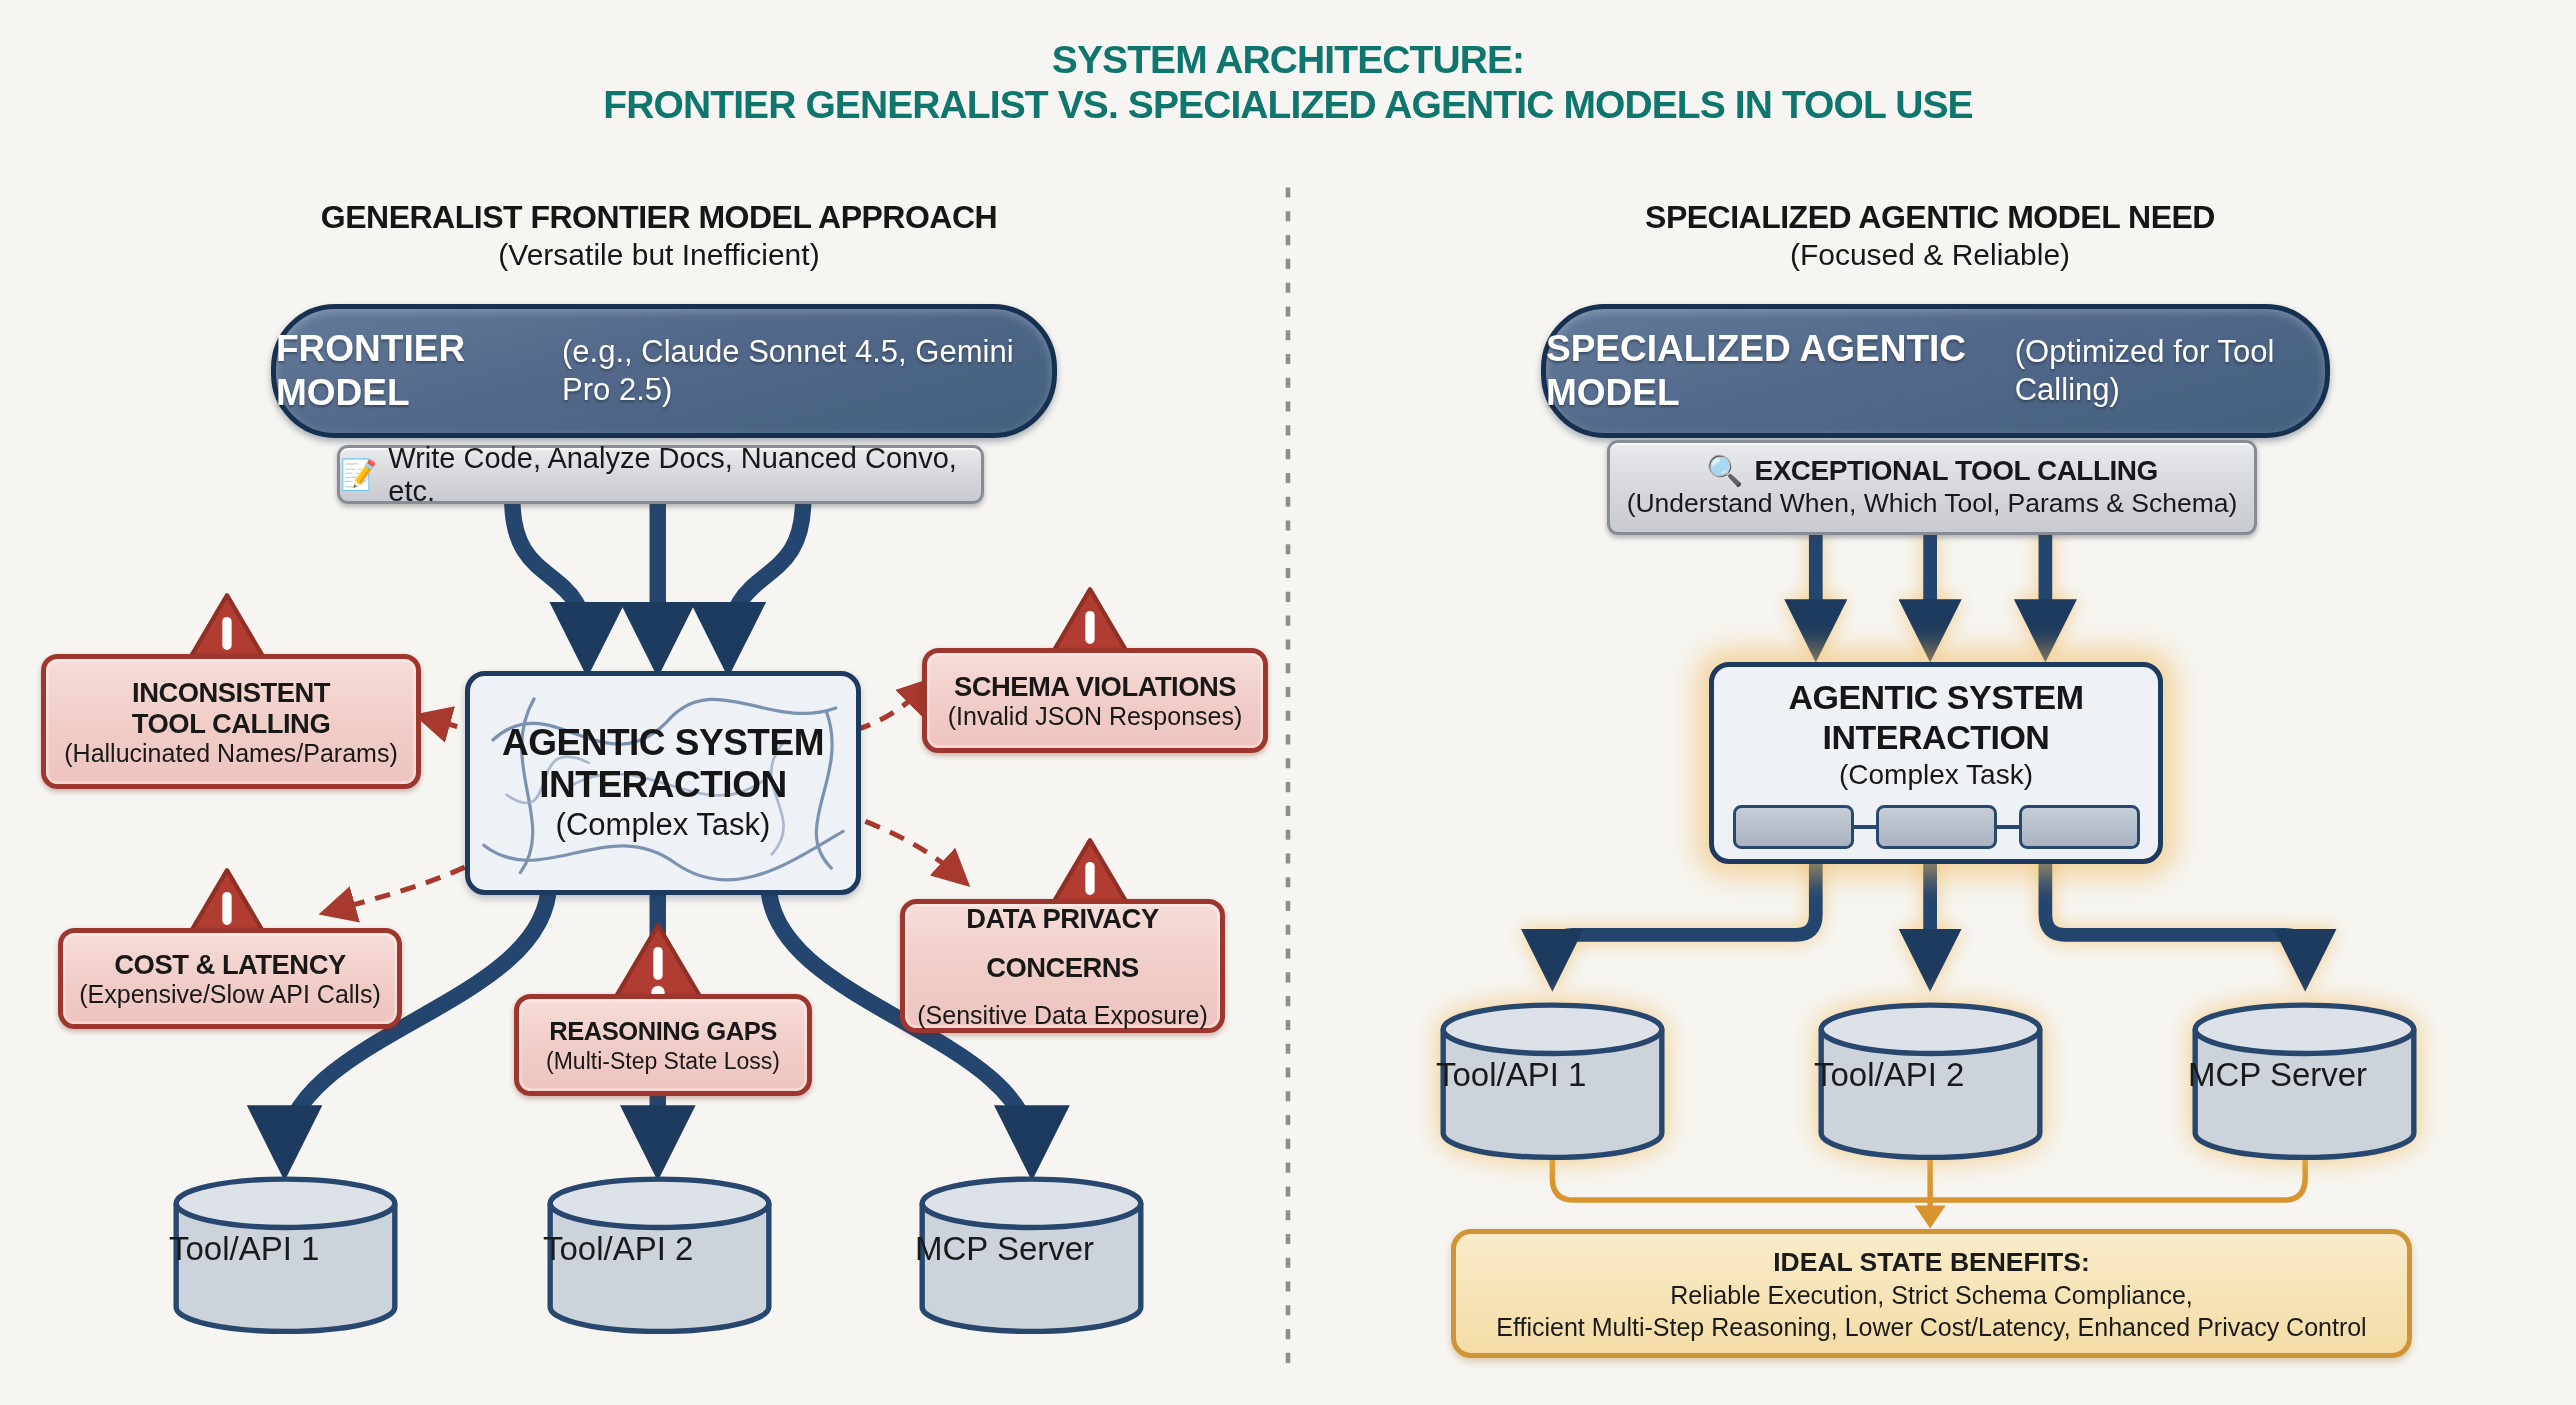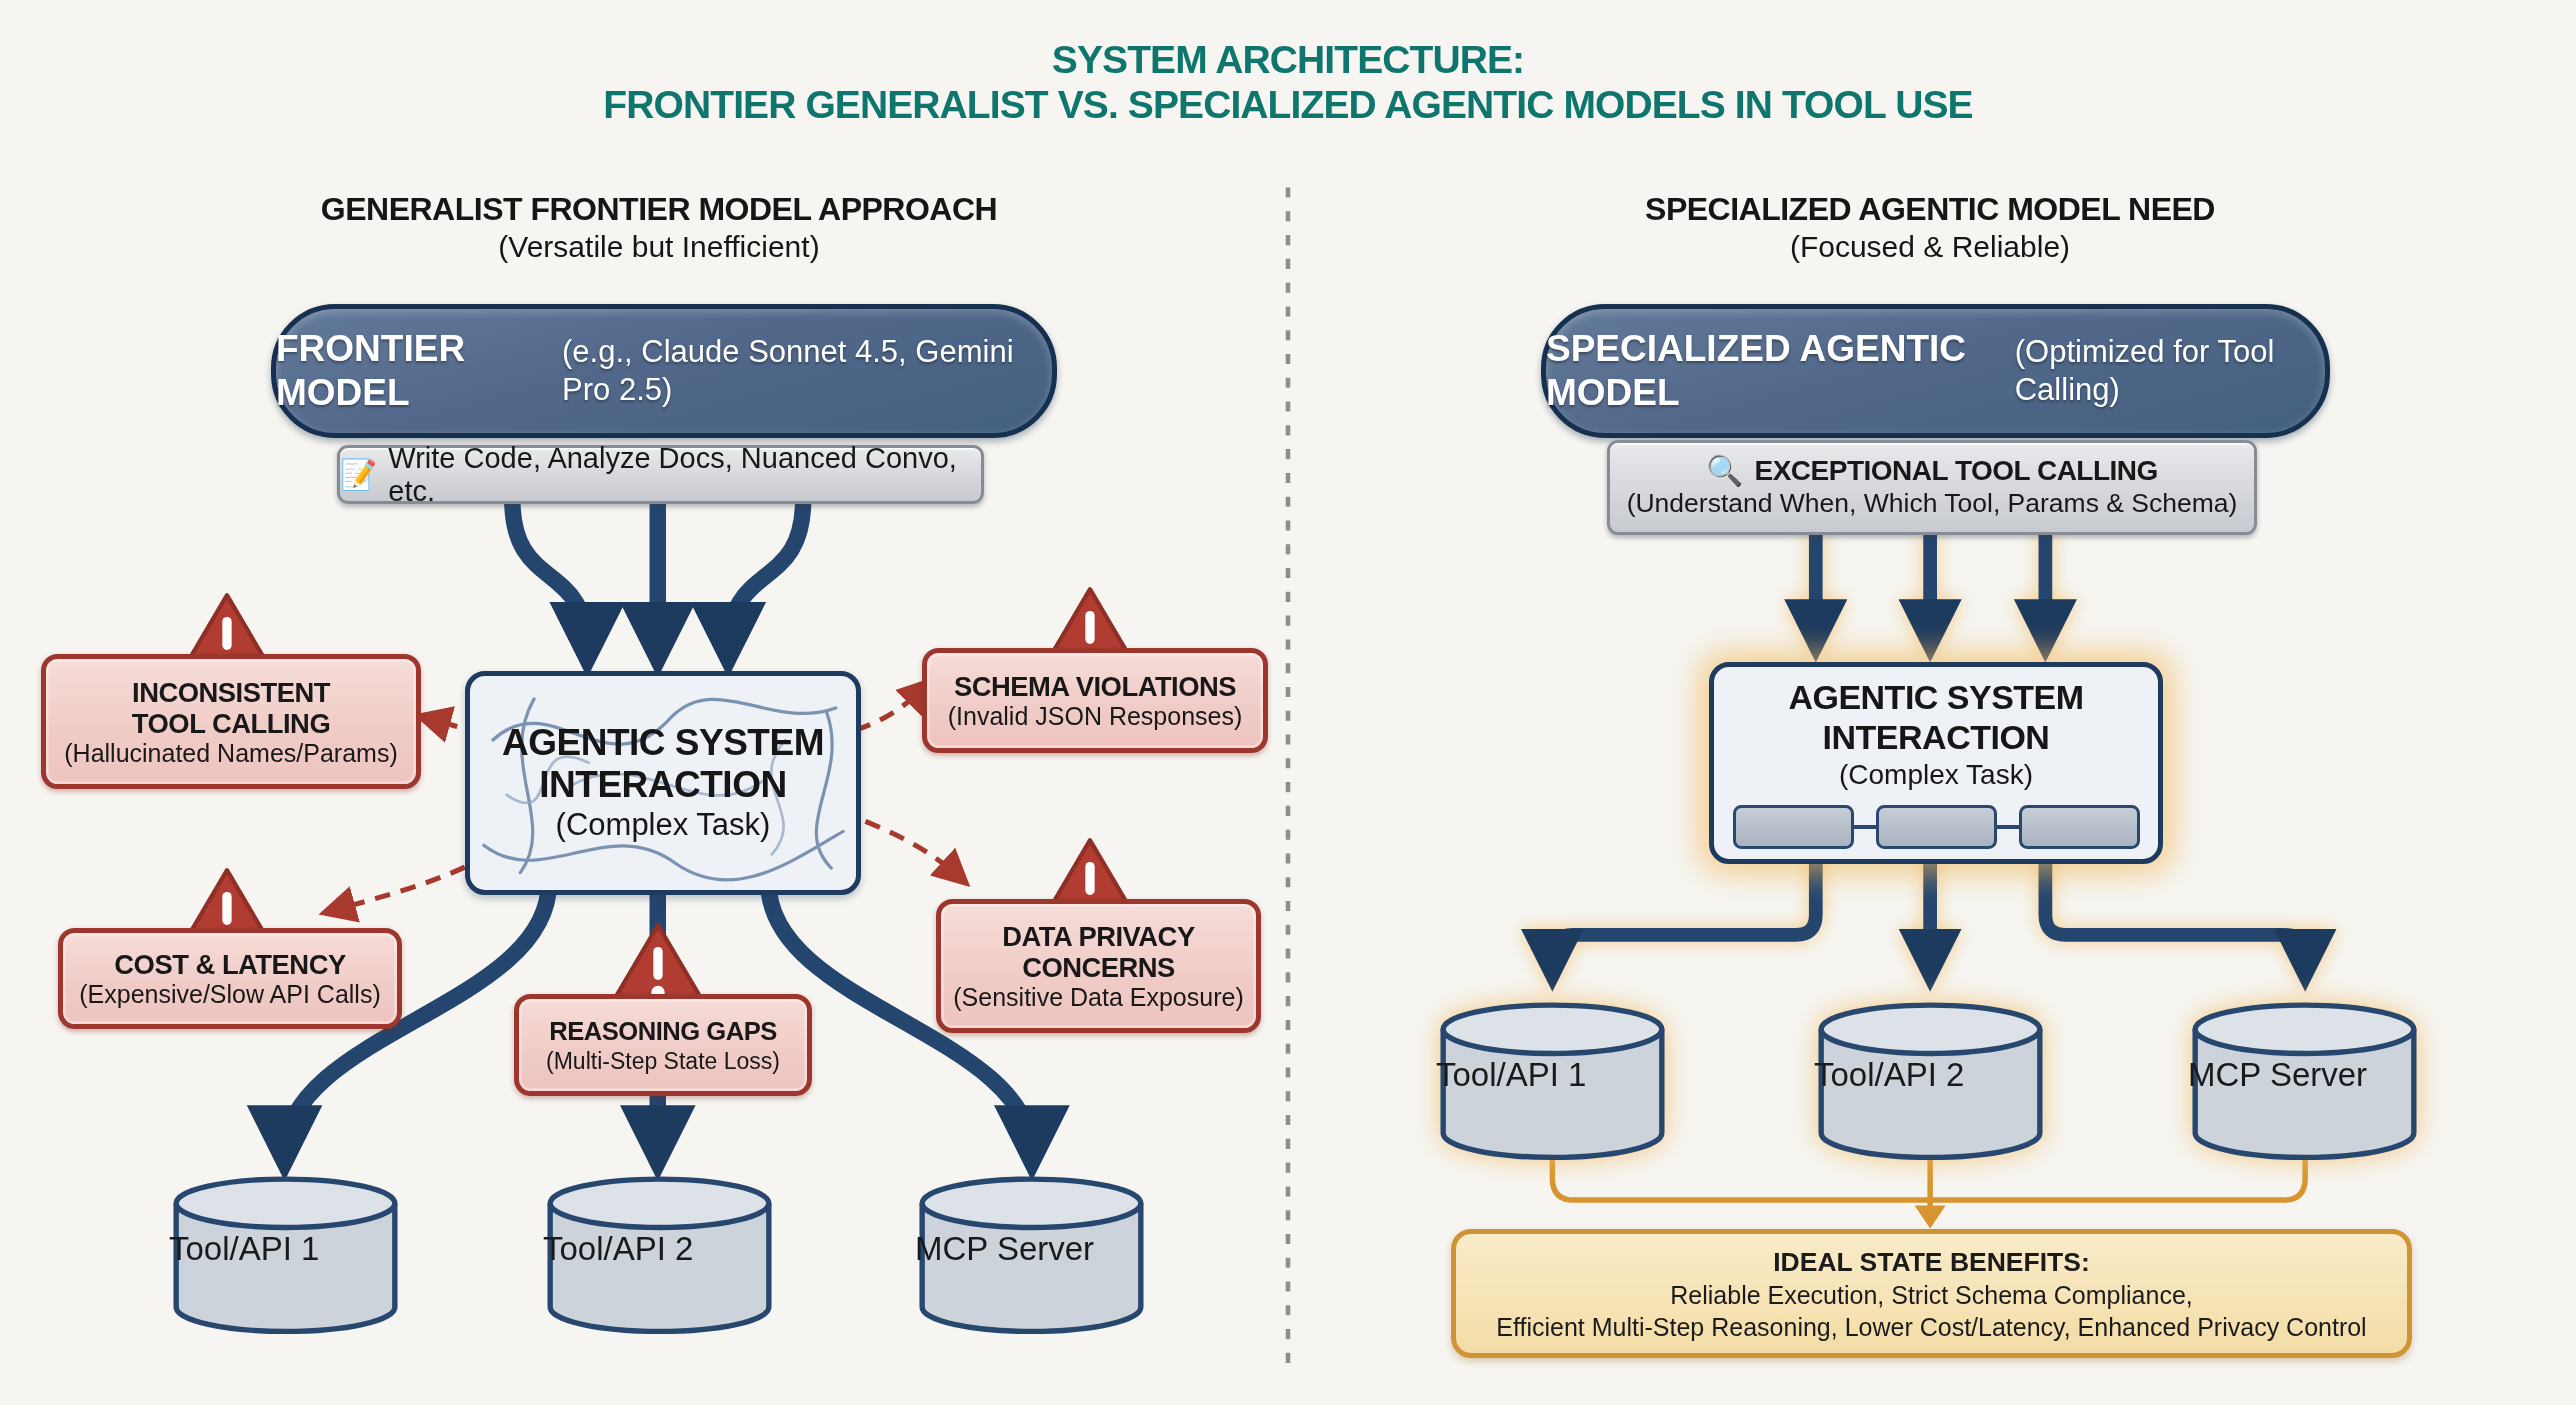--- a/index.html
+++ b/index.html
@@ -6,21 +6,21 @@
   .canvas{
     position:relative;width:2576px;height:1405px;overflow:hidden;
     background:#f6f5f1;
     font-family:"Liberation Sans", sans-serif;color:#161616;
   }
   .abs{position:absolute;}
   .center{text-align:center;}
 
   
   .main-title{left:373px;top:37px;width:1830px;font-weight:bold;font-size:39px;line-height:45px;letter-spacing:-0.9px;color:#0f766e;text-align:center;}
-  .col-header{width:1006px;font-weight:bold;font-size:32px;line-height:38px;letter-spacing:-0.5px;}
+  .col-header{width:1006px;font-weight:bold;font-size:32px;line-height:38px;letter-spacing:-0.5px;margin-top:8px;}
   .col-subheader{font-weight:normal;font-size:30px;letter-spacing:0;}
 
   
   .model-box{
     height:124px;border:5.5px solid #16304f;border-radius:64px;
     background:linear-gradient(165deg,#627a9a 0%,#52688a 45%,#43607f 100%);
     box-shadow:0 3.7px 7.3px rgba(20,40,70,.35), inset 0 2.7px 9.1px rgba(255,255,255,.25);
     display:flex;flex-direction:row;align-items:center;justify-content:center;
     color:#fff;text-shadow:0 1.8px 2.7px rgba(0,0,0,.35);
   }
@@ -228,21 +228,21 @@
   <div class="abs warning" style="left:58px;top:928px;width:334px;height:91px;">
     <div class="w1">COST &amp; LATENCY</div>
     <div class="w2">(Expensive/Slow API Calls)</div>
   </div>
 
   <div class="abs warning" style="left:514px;top:994px;width:288px;height:92px;">
     <div class="w1" style="font-size:25.6px;">REASONING GAPS</div>
     <div class="w2" style="font-size:23px;">(Multi-Step State Loss)</div>
   </div>
 
-  <div class="abs warning" style="left:936px;top:899px;width:315px;height:124px;">
+  <div class="abs warning" style="left:900px;top:899px;width:315px;height:124px;gap:18px;">
     <div class="w1">DATA PRIVACY</div>
     <div class="w1">CONCERNS</div>
     <div class="w2">(Sensitive Data Exposure)</div>
   </div>
 
   <div class="abs cyl" style="left:169px;top:1173px;">
     <svg width="233" height="169" viewBox="0 0 260 185">
       <path d="M8 32 L8 148 A122 27 0 0 0 252 148 L252 32" fill="#ccd3da" stroke="#27476f" stroke-width="6"></path>
       <ellipse cx="130" cy="32" rx="122" ry="27" fill="#dde2e8" stroke="#27476f" stroke-width="6"></ellipse>
     </svg>

